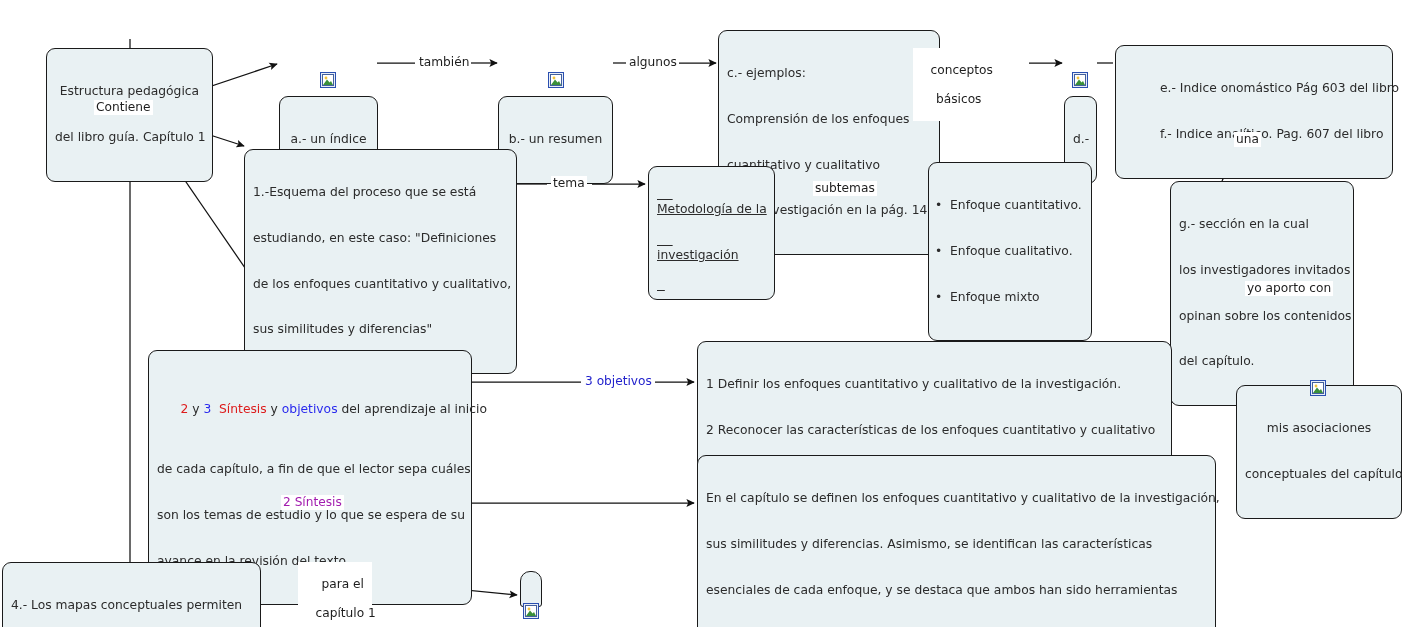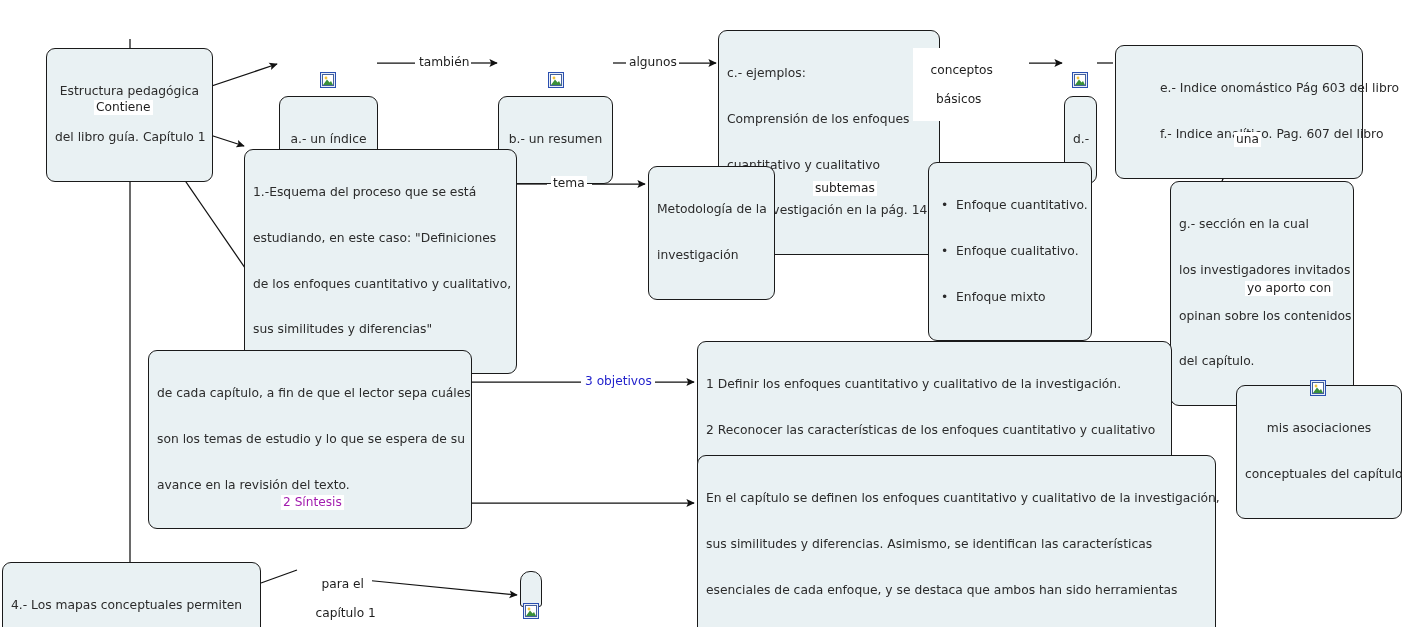--- a/index.html
+++ b/index.html
@@ -163,21 +163,21 @@
   </div>
   <div class="imgicon" style="left:1072px; top:72px;">
     <svg viewBox="0 0 16 16" width="16" height="16">
         <rect x="0.5" y="0.5" width="15" height="15" fill="#e8eef7" stroke="#2a4fb0"></rect>
         <rect x="2.5" y="2.5" width="11" height="11" fill="#ffffff" stroke="#43609c"></rect>
         <circle cx="6" cy="6" r="1.4" fill="#f2c23c"></circle>
         <path d="M3 13 L7 7.6 L9.6 10.6 L11 9 L13 13 Z" fill="#3a8f3a"></path>
       </svg>
   </div>
 
-  <div class="node" style="left:1115px; top:45px; width:248px;padding-left:44px;">
+  <div class="node" style="left:1115px; top:45px; width:278px;padding-left:44px;">
     <span class="ln">e.- Indice onomástico Pág 603 del libro</span>
     <span class="ln">f.- Indice analítico. Pag. 607 del libro</span>
   </div>
 
   <div class="node" style="left:1170px; top:181px; width:184px;">
     <span class="ln">g.- sección en la cual</span>
     <span class="ln">los investigadores invitados</span>
     <span class="ln">opinan sobre los contenidos</span>
     <span class="ln">del capítulo.</span>
   </div>
@@ -195,32 +195,35 @@
       </svg>
   </div>
 
   <div class="node" style="left:244px; top:149px; width:273px;">
     <span class="ln">1.-Esquema del proceso que se está</span>
     <span class="ln">estudiando, en este caso: "Definiciones</span>
     <span class="ln">de los enfoques cuantitativo y cualitativo,</span>
     <span class="ln">sus similitudes y diferencias"</span>
   </div>
 
-  <div class="node" style="left:648px; top:166px; width:127px;">
+  <div class="node" style="left:648px; top:166px; width:127px;text-decoration:underline;">
     <span class="ln">Metodología de la</span>
     <span class="ln">investigación</span>
   </div>
 
-  <div class="node" style="left:928px; top:162px; width:164px; padding-left:12px;">
+  <div class="node" style="left:928px; top:162px; width:164px; padding-left:6px;">
     <span class="bullet">Enfoque cuantitativo.</span>
     <span class="bullet">Enfoque cualitativo.</span>
     <span class="bullet">Enfoque mixto</span>
   </div>
 
   <div class="node" style="left:148px; top:350px; width:324px;">
+    <span class="ln">
+      <span class="tRed">2</span><span> y </span><span class="tBlue">3</span><span>  </span><span class="tRed">Síntesis</span><span> y </span><span class="tBlue">objetivos</span><span> del aprendizaje al inicio</span>
+    </span>
     <span class="ln">de cada capítulo, a fin de que el lector sepa cuáles</span>
     <span class="ln">son los temas de estudio y lo que se espera de su</span>
     <span class="ln">avance en la revisión del texto.</span>
   </div>
 
   <div class="node" style="left:697px; top:341px; width:475px;">
     <span class="ln">1 Definir los enfoques cuantitativo y cualitativo de la investigación.</span>
     <span class="ln">2 Reconocer las características de los enfoques cuantitativo y cualitativo</span>
     <span class="ln">de la investigación.</span>
     <span class="ln">3 Identificar los procesos cuantitativo y cualitativo de la investigación.</span>

